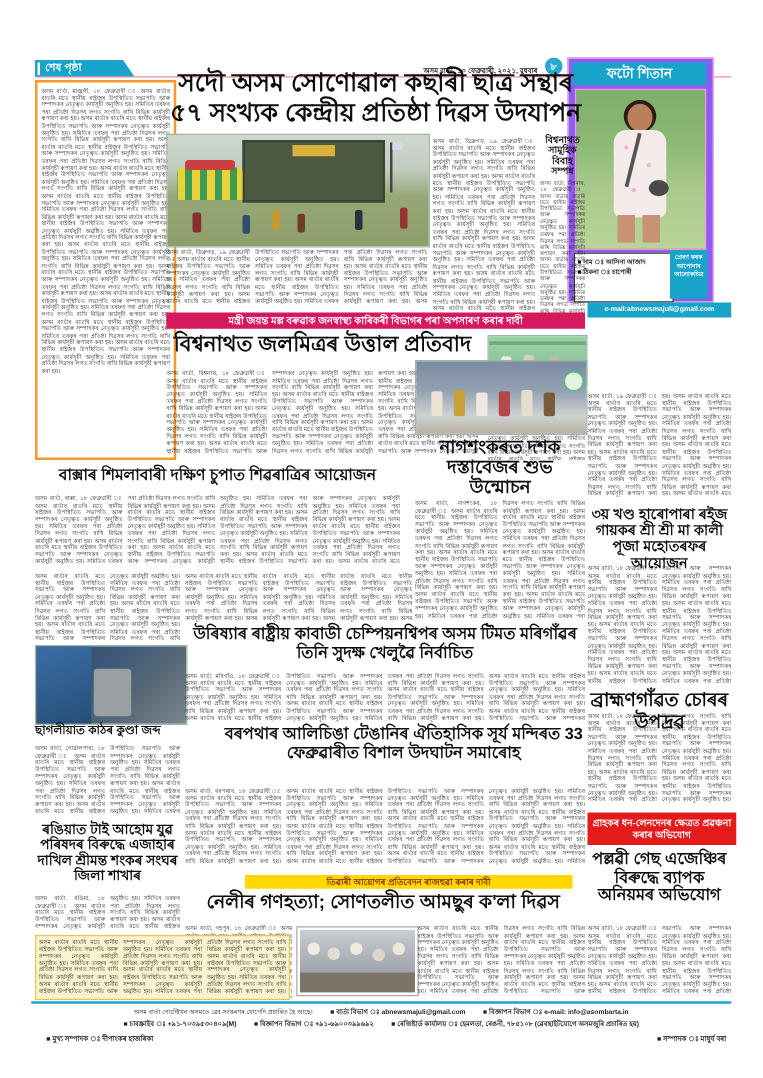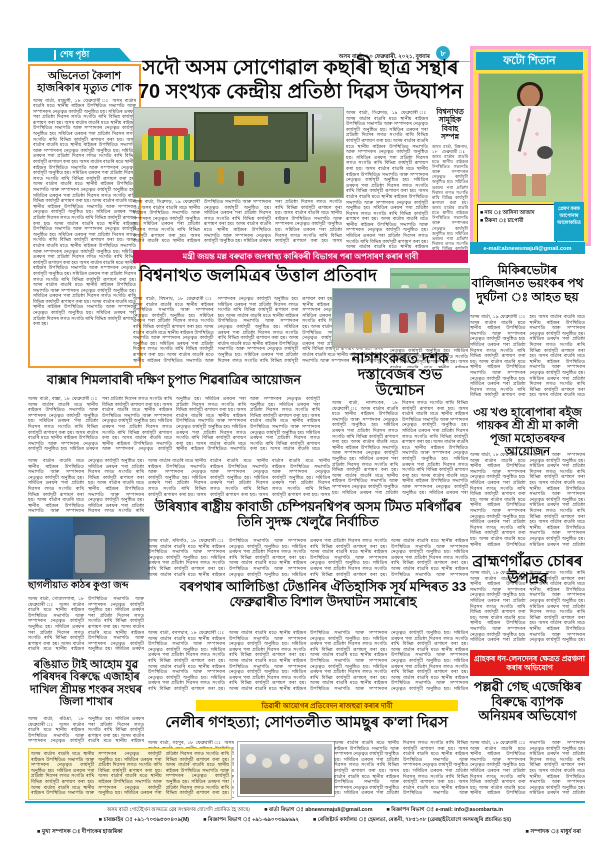--- a/index.html
+++ b/index.html
@@ -16,32 +16,32 @@
   .dot{position:absolute;border-radius:50%;}
   .strip{color:#fff;font-weight:bold;display:flex;align-items:center;justify-content:center;text-align:center;}
   .footer-row{display:flex;justify-content:center;gap:14px;font-size:5.4px;font-weight:bold;color:#222;}
 </style>
 </head>
 <body>
 
 <div class="page">
 
   <div class="abs" style="left:28px;top:48px;width:80px;height:14px;background:#18a4c8;
-              clip-path:polygon(0 0,88% 0,100% 100%,0 100%);display:flex;align-items:center;padding-left:24px;">
+              clip-path:polygon(0 0,88% 0,100% 100%,0 100%);display:flex;align-items:center;">
     <span style="display:inline-block;width:2px;height:10px;background:#fff;margin-left:2px;"></span>
     <span style="color:#fff;font-weight:bold;font-size:8.5px;margin-left:4px;">শেষ পৃষ্ঠা</span>
   </div>
   <div class="abs" style="left:28px;top:61px;width:557px;height:1px;background:#f09090;"></div>
   <div class="abs" style="left:300px;top:52px;width:130px;font-size:5.6px;font-weight:bold;text-align:right;color:#222;">অসম বাৰ্তা, ১০ ফেব্ৰুৱাৰী, ২০২১, বুধবাৰ</div>
   <div class="abs" style="left:436px;top:46px;width:14px;height:14px;border-radius:50%;background:#2aa9cd;
               color:#fff;font-size:8px;font-weight:bold;display:flex;align-items:center;justify-content:center;">
     <span>৮</span>
   </div>
 
-  <div class="abs" style="left:470px;top:46px;width:115px;height:194px;background:#fde047;border:3px solid #f9a8d4;">
+  <div class="abs" style="left:454px;top:46px;width:115px;height:194px;background:#8b5cf6;border:1px solid #f9a8d4;">
     <div style="position:absolute;left:3px;top:3px;width:107px;height:18px;background:#18a4c8;
                 display:flex;align-items:center;justify-content:center;">
       <span style="color:#fff;font-weight:bold;font-size:11px;">ফটো শিতান</span>
     </div>
     <div class="photo" style="position:absolute;left:5px;top:24px;width:103px;height:127px;border:1px solid #f9c;
                 background:linear-gradient(180deg,#7fae6d 0%,#8cba74 35%,#a8c98b 60%,#b9d49a 100%);">
       <div class="dot" style="left:38px;top:8px;width:26px;height:26px;background:#2c1c14;"></div>
       <div class="dot" style="left:41px;top:11px;width:20px;height:22px;background:#b9805d;"></div>
       <div style="position:absolute;left:30px;top:32px;width:42px;height:70px;background:#f3ecea;border-radius:10px 10px 6px 6px;"></div>
       <div style="position:absolute;left:30px;top:36px;width:42px;height:66px;
@@ -59,26 +59,25 @@
       <div>■ ঠিকনা ঃ চাপোৰী</div>
     </div>
     <div style="position:absolute;left:81px;top:153px;width:30px;height:36px;background:#18a4c8;color:#fff;
                 font-size:4.8px;font-weight:bold;text-align:center;line-height:1.5;padding-top:3px;">প্ৰেৰণ কৰক আপোনাৰ আলোকচিত্ৰ</div>
   </div>
   <div class="abs strip" style="left:470px;top:242px;width:115px;height:12px;background:#18a4c8;font-size:5.6px;">
     <span>e-mail:abnewsmajuli@gmail.com</span>
   </div>
 
   <div class="abs" style="left:28px;top:64px;width:113px;height:304px;border:2px solid #f49a2c;background:#fff;padding:4px 3px;box-sizing:border-box;">
-    <div class="h" style="font-size:10.5px;margin-bottom:4px;">অভিনেতা কৈলাশ হাজৰিকাৰ মৃত্যুত শোক</div>
     <div class="body-sm" style="height:250px;">অসম বাৰ্তা, মাজুলী, ১৮ ফেব্ৰুৱাৰী ঃ অসম বাৰ্তাৰ বাতৰি মতে স্থানীয় ৰাইজৰ উপস্থিতিত সভাপতি আৰু সম্পাদকৰ নেতৃত্বত কাৰ্যসূচী অনুষ্ঠিত হয়। সমিতিৰ তৰফৰ পৰা প্ৰতিষ্ঠা দিৱসৰ লগত সংগতি ৰাখি বিভিন্ন কাৰ্যসূচী ৰূপায়ণ কৰা হয়। অসম বাৰ্তাৰ বাতৰি মতে স্থানীয় ৰাইজৰ উপস্থিতিত সভাপতি আৰু সম্পাদকৰ নেতৃত্বত কাৰ্যসূচী অনুষ্ঠিত হয়। সমিতিৰ তৰফৰ পৰা প্ৰতিষ্ঠা দিৱসৰ লগত সংগতি ৰাখি বিভিন্ন কাৰ্যসূচী ৰূপায়ণ কৰা হয়। অসম বাৰ্তাৰ বাতৰি মতে স্থানীয় ৰাইজৰ উপস্থিতিত সভাপতি আৰু সম্পাদকৰ নেতৃত্বত কাৰ্যসূচী অনুষ্ঠিত হয়। সমিতিৰ তৰফৰ পৰা প্ৰতিষ্ঠা দিৱসৰ লগত সংগতি ৰাখি বিভিন্ন কাৰ্যসূচী ৰূপায়ণ কৰা হয়। অসম বাৰ্তাৰ বাতৰি মতে স্থানীয় ৰাইজৰ উপস্থিতিত সভাপতি আৰু সম্পাদকৰ নেতৃত্বত কাৰ্যসূচী অনুষ্ঠিত হয়। সমিতিৰ তৰফৰ পৰা প্ৰতিষ্ঠা দিৱসৰ লগত সংগতি ৰাখি বিভিন্ন কাৰ্যসূচী ৰূপায়ণ কৰা হয়। অসম বাৰ্তাৰ বাতৰি মতে স্থানীয় ৰাইজৰ উপস্থিতিত সভাপতি আৰু সম্পাদকৰ নেতৃত্বত কাৰ্যসূচী অনুষ্ঠিত হয়। সমিতিৰ তৰফৰ পৰা প্ৰতিষ্ঠা দিৱসৰ লগত সংগতি ৰাখি বিভিন্ন কাৰ্যসূচী ৰূপায়ণ কৰা হয়। অসম বাৰ্তাৰ বাতৰি মতে স্থানীয় ৰাইজৰ উপস্থিতিত সভাপতি আৰু সম্পাদকৰ নেতৃত্বত কাৰ্যসূচী অনুষ্ঠিত হয়। সমিতিৰ তৰফৰ পৰা প্ৰতিষ্ঠা দিৱসৰ লগত সংগতি ৰাখি বিভিন্ন কাৰ্যসূচী ৰূপায়ণ কৰা হয়। অসম বাৰ্তাৰ বাতৰি মতে স্থানীয় ৰাইজৰ উপস্থিতিত সভাপতি আৰু সম্পাদকৰ নেতৃত্বত কাৰ্যসূচী অনুষ্ঠিত হয়। সমিতিৰ তৰফৰ পৰা প্ৰতিষ্ঠা দিৱসৰ লগত সংগতি ৰাখি বিভিন্ন কাৰ্যসূচী ৰূপায়ণ কৰা হয়। অসম বাৰ্তাৰ বাতৰি মতে স্থানীয় ৰাইজৰ উপস্থিতিত সভাপতি আৰু সম্পাদকৰ নেতৃত্বত কাৰ্যসূচী অনুষ্ঠিত হয়। সমিতিৰ তৰফৰ পৰা প্ৰতিষ্ঠা দিৱসৰ লগত সংগতি ৰাখি বিভিন্ন কাৰ্যসূচী ৰূপায়ণ কৰা হয়। অসম বাৰ্তাৰ বাতৰি মতে স্থানীয় ৰাইজৰ উপস্থিতিত সভাপতি আৰু সম্পাদকৰ নেতৃত্বত কাৰ্যসূচী অনুষ্ঠিত হয়। সমিতিৰ তৰফৰ পৰা প্ৰতিষ্ঠা দিৱসৰ লগত সংগতি ৰাখি বিভিন্ন কাৰ্যসূচী ৰূপায়ণ কৰা হয়। অসম বাৰ্তাৰ বাতৰি মতে স্থানীয় ৰাইজৰ উপস্থিতিত সভাপতি আৰু সম্পাদকৰ নেতৃত্বত কাৰ্যসূচী অনুষ্ঠিত হয়। সমিতিৰ তৰফৰ পৰা প্ৰতিষ্ঠা দিৱসৰ লগত সংগতি ৰাখি বিভিন্ন কাৰ্যসূচী ৰূপায়ণ কৰা হয়। অসম বাৰ্তাৰ বাতৰি মতে স্থানীয় ৰাইজৰ উপস্থিতিত সভাপতি আৰু সম্পাদকৰ নেতৃত্বত কাৰ্যসূচী অনুষ্ঠিত হয়। সমিতিৰ তৰফৰ পৰা প্ৰতিষ্ঠা দিৱসৰ লগত সংগতি ৰাখি বিভিন্ন কাৰ্যসূচী ৰূপায়ণ কৰা হয়।</div>
   </div>
 
   <div class="abs h" style="left:133px;top:56px;width:335px;font-size:20px;">সদৌ অসম সোণোৱাল কছাৰী ছাত্ৰ সন্থাৰ</div>
-  <div class="abs h" style="left:133px;top:80px;width:335px;font-size:20px;">70 সংখ্যক কেন্দ্ৰীয় প্ৰতিষ্ঠা দিৱস উদযাপন</div>
+  <div class="abs h" style="left:133px;top:80px;width:335px;font-size:20px;">৫৭ সংখ্যক কেন্দ্ৰীয় প্ৰতিষ্ঠা দিৱস উদযাপন</div>
 
   <div class="abs photo" style="left:133px;top:107px;width:209px;height:89px;
               background:linear-gradient(180deg,#cfd8ce 0%,#c2ccc0 30%,#96a876 55%,#8d9e6a 100%);">
     <div style="position:absolute;left:60px;top:4px;width:110px;height:46px;background:#4d5a42;border:2px solid #3a4632;"></div>
     <div style="position:absolute;left:100px;top:8px;width:34px;height:9px;background:#d8b23a;"></div>
     <div style="position:absolute;left:8px;top:26px;width:52px;height:26px;
                 background:repeating-linear-gradient(90deg,#e8d23a 0 6px,#3f9b4f 6px 12px);border-radius:4px 4px 0 0;"></div>
     <div style="position:absolute;left:14px;top:20px;width:40px;height:8px;background:#c94040;border-radius:3px;"></div>
     <div class="dot" style="left:20px;top:62px;width:7px;height:16px;background:#8a2f2f;border-radius:2px;"></div>
     <div class="dot" style="left:60px;top:64px;width:6px;height:15px;background:#324a6d;border-radius:2px;"></div>
@@ -163,21 +162,20 @@
     <div class="dot" style="left:58px;top:15px;width:10px;height:10px;background:#ddd6c8;"></div>
     <div class="dot" style="left:74px;top:10px;width:10px;height:10px;background:#eee8da;"></div>
     <div style="position:absolute;left:0;top:34px;width:92px;height:16px;background:#7d7468;"></div>
   </div>
   <div class="abs body-sm cols2" style="left:334px;top:740px;width:134px;height:58px;">অসম বাৰ্তাৰ বাতৰি মতে স্থানীয় ৰাইজৰ উপস্থিতিত সভাপতি আৰু সম্পাদকৰ নেতৃত্বত কাৰ্যসূচী অনুষ্ঠিত হয়। সমিতিৰ তৰফৰ পৰা প্ৰতিষ্ঠা দিৱসৰ লগত সংগতি ৰাখি বিভিন্ন কাৰ্যসূচী ৰূপায়ণ কৰা হয়। অসম বাৰ্তাৰ বাতৰি মতে স্থানীয় ৰাইজৰ উপস্থিতিত সভাপতি আৰু সম্পাদকৰ নেতৃত্বত কাৰ্যসূচী অনুষ্ঠিত হয়। সমিতিৰ তৰফৰ পৰা প্ৰতিষ্ঠা দিৱসৰ লগত সংগতি ৰাখি বিভিন্ন কাৰ্যসূচী ৰূপায়ণ কৰা হয়। অসম বাৰ্তাৰ বাতৰি মতে স্থানীয় ৰাইজৰ উপস্থিতিত সভাপতি আৰু সম্পাদকৰ নেতৃত্বত কাৰ্যসূচী অনুষ্ঠিত হয়। সমিতিৰ তৰফৰ পৰা প্ৰতিষ্ঠা দিৱসৰ লগত সংগতি ৰাখি বিভিন্ন কাৰ্যসূচী ৰূপায়ণ কৰা হয়। অসম বাৰ্তাৰ বাতৰি মতে স্থানীয় ৰাইজৰ উপস্থিতিত সভাপতি আৰু সম্পাদকৰ নেতৃত্বত কাৰ্যসূচী অনুষ্ঠিত হয়। সমিতিৰ তৰফৰ পৰা প্ৰতিষ্ঠা দিৱসৰ লগত সংগতি ৰাখি বিভিন্ন কাৰ্যসূচী ৰূপায়ণ কৰা হয়। অসম বাৰ্তাৰ বাতৰি মতে স্থানীয় ৰাইজৰ উপস্থিতিত সভাপতি আৰু সম্পাদকৰ নেতৃত্বত কাৰ্যসূচী অনুষ্ঠিত হয়। সমিতিৰ তৰফৰ পৰা প্ৰতিষ্ঠা দিৱসৰ লগত সংগতি ৰাখি বিভিন্ন কাৰ্যসূচী ৰূপায়ণ কৰা হয়। অসম বাৰ্তাৰ বাতৰি মতে স্থানীয় ৰাইজৰ উপস্থিতিত সভাপতি আৰু সম্পাদকৰ নেতৃত্বত কাৰ্যসূচী অনুষ্ঠিত হয়। সমিতিৰ তৰফৰ পৰা প্ৰতিষ্ঠা দিৱসৰ লগত সংগতি ৰাখি বিভিন্ন কাৰ্যসূচী ৰূপায়ণ কৰা হয়। অসম বাৰ্তাৰ বাতৰি মতে স্থানীয় ৰাইজৰ উপস্থিতিত সভাপতি আৰু সম্পাদকৰ নেতৃত্বত কাৰ্যসূচী অনুষ্ঠিত হয়। সমিতিৰ তৰফৰ পৰা প্ৰতিষ্ঠা দিৱসৰ লগত সংগতি ৰাখি বিভিন্ন কাৰ্যসূচী ৰূপায়ণ কৰা হয়। অসম বাৰ্তাৰ বাতৰি মতে স্থানীয় ৰাইজৰ উপস্থিতিত সভাপতি আৰু সম্পাদকৰ নেতৃত্বত কাৰ্যসূচী অনুষ্ঠিত হয়। সমিতিৰ তৰফৰ পৰা প্ৰতিষ্ঠা দিৱসৰ লগত সংগতি ৰাখি বিভিন্ন কাৰ্যসূচী ৰূপায়ণ কৰা হয়।</div>
 
   <div class="abs" style="left:28px;top:748px;width:204px;height:52px;background:#fbf3cf;border:1px solid #e3c94e;padding:2px;box-sizing:border-box;">
     <div class="body-sm cols3" style="height:46px;">অসম বাৰ্তাৰ বাতৰি মতে স্থানীয় ৰাইজৰ উপস্থিতিত সভাপতি আৰু সম্পাদকৰ নেতৃত্বত কাৰ্যসূচী অনুষ্ঠিত হয়। সমিতিৰ তৰফৰ পৰা প্ৰতিষ্ঠা দিৱসৰ লগত সংগতি ৰাখি বিভিন্ন কাৰ্যসূচী ৰূপায়ণ কৰা হয়। অসম বাৰ্তাৰ বাতৰি মতে স্থানীয় ৰাইজৰ উপস্থিতিত সভাপতি আৰু সম্পাদকৰ নেতৃত্বত কাৰ্যসূচী অনুষ্ঠিত হয়। সমিতিৰ তৰফৰ পৰা প্ৰতিষ্ঠা দিৱসৰ লগত সংগতি ৰাখি বিভিন্ন কাৰ্যসূচী ৰূপায়ণ কৰা হয়। অসম বাৰ্তাৰ বাতৰি মতে স্থানীয় ৰাইজৰ উপস্থিতিত সভাপতি আৰু সম্পাদকৰ নেতৃত্বত কাৰ্যসূচী অনুষ্ঠিত হয়। সমিতিৰ তৰফৰ পৰা প্ৰতিষ্ঠা দিৱসৰ লগত সংগতি ৰাখি বিভিন্ন কাৰ্যসূচী ৰূপায়ণ কৰা হয়। অসম বাৰ্তাৰ বাতৰি মতে স্থানীয় ৰাইজৰ উপস্থিতিত সভাপতি আৰু সম্পাদকৰ নেতৃত্বত কাৰ্যসূচী অনুষ্ঠিত হয়। সমিতিৰ তৰফৰ পৰা প্ৰতিষ্ঠা দিৱসৰ লগত সংগতি ৰাখি বিভিন্ন কাৰ্যসূচী ৰূপায়ণ কৰা হয়। অসম বাৰ্তাৰ বাতৰি মতে স্থানীয় ৰাইজৰ উপস্থিতিত সভাপতি আৰু সম্পাদকৰ নেতৃত্বত কাৰ্যসূচী অনুষ্ঠিত হয়। সমিতিৰ তৰফৰ পৰা প্ৰতিষ্ঠা দিৱসৰ লগত সংগতি ৰাখি বিভিন্ন কাৰ্যসূচী ৰূপায়ণ কৰা হয়। অসম বাৰ্তাৰ বাতৰি মতে স্থানীয় ৰাইজৰ উপস্থিতিত সভাপতি আৰু সম্পাদকৰ নেতৃত্বত কাৰ্যসূচী অনুষ্ঠিত হয়। সমিতিৰ তৰফৰ পৰা প্ৰতিষ্ঠা দিৱসৰ লগত সংগতি ৰাখি বিভিন্ন কাৰ্যসূচী ৰূপায়ণ কৰা হয়। অসম বাৰ্তাৰ বাতৰি মতে স্থানীয় ৰাইজৰ উপস্থিতিত সভাপতি আৰু সম্পাদকৰ নেতৃত্বত কাৰ্যসূচী অনুষ্ঠিত হয়। সমিতিৰ তৰফৰ পৰা প্ৰতিষ্ঠা দিৱসৰ লগত সংগতি ৰাখি বিভিন্ন কাৰ্যসূচী ৰূপায়ণ কৰা হয়। অসম বাৰ্তাৰ বাতৰি মতে স্থানীয় ৰাইজৰ উপস্থিতিত সভাপতি আৰু সম্পাদকৰ নেতৃত্বত কাৰ্যসূচী অনুষ্ঠিত হয়। সমিতিৰ তৰফৰ পৰা প্ৰতিষ্ঠা দিৱসৰ লগত সংগতি ৰাখি বিভিন্ন কাৰ্যসূচী ৰূপায়ণ কৰা হয়। অসম বাৰ্তাৰ বাতৰি মতে স্থানীয় ৰাইজৰ উপস্থিতিত সভাপতি আৰু সম্পাদকৰ নেতৃত্বত কাৰ্যসূচী অনুষ্ঠিত হয়। সমিতিৰ তৰফৰ পৰা প্ৰতিষ্ঠা দিৱসৰ লগত সংগতি ৰাখি বিভিন্ন কাৰ্যসূচী ৰূপায়ণ কৰা হয়।</div>
   </div>
 
-  <div class="abs h" style="left:470px;top:264px;width:115px;font-size:12px;">মিকিৰভেটাৰ বালিজানত ভয়ংকৰ পথ দুৰ্ঘটনা ঃ আহত ছয়</div>
   <div class="abs body-sm cols2" style="left:470px;top:314px;width:115px;height:88px;">অসম বাৰ্তা, ১৯ ফেব্ৰুৱাৰী ঃ অসম বাৰ্তাৰ বাতৰি মতে স্থানীয় ৰাইজৰ উপস্থিতিত সভাপতি আৰু সম্পাদকৰ নেতৃত্বত কাৰ্যসূচী অনুষ্ঠিত হয়। সমিতিৰ তৰফৰ পৰা প্ৰতিষ্ঠা দিৱসৰ লগত সংগতি ৰাখি বিভিন্ন কাৰ্যসূচী ৰূপায়ণ কৰা হয়। অসম বাৰ্তাৰ বাতৰি মতে স্থানীয় ৰাইজৰ উপস্থিতিত সভাপতি আৰু সম্পাদকৰ নেতৃত্বত কাৰ্যসূচী অনুষ্ঠিত হয়। সমিতিৰ তৰফৰ পৰা প্ৰতিষ্ঠা দিৱসৰ লগত সংগতি ৰাখি বিভিন্ন কাৰ্যসূচী ৰূপায়ণ কৰা হয়। অসম বাৰ্তাৰ বাতৰি মতে স্থানীয় ৰাইজৰ উপস্থিতিত সভাপতি আৰু সম্পাদকৰ নেতৃত্বত কাৰ্যসূচী অনুষ্ঠিত হয়। সমিতিৰ তৰফৰ পৰা প্ৰতিষ্ঠা দিৱসৰ লগত সংগতি ৰাখি বিভিন্ন কাৰ্যসূচী ৰূপায়ণ কৰা হয়। অসম বাৰ্তাৰ বাতৰি মতে স্থানীয় ৰাইজৰ উপস্থিতিত সভাপতি আৰু সম্পাদকৰ নেতৃত্বত কাৰ্যসূচী অনুষ্ঠিত হয়। সমিতিৰ তৰফৰ পৰা প্ৰতিষ্ঠা দিৱসৰ লগত সংগতি ৰাখি বিভিন্ন কাৰ্যসূচী ৰূপায়ণ কৰা হয়। অসম বাৰ্তাৰ বাতৰি মতে স্থানীয় ৰাইজৰ উপস্থিতিত সভাপতি আৰু সম্পাদকৰ নেতৃত্বত কাৰ্যসূচী অনুষ্ঠিত হয়। সমিতিৰ তৰফৰ পৰা প্ৰতিষ্ঠা দিৱসৰ লগত সংগতি ৰাখি বিভিন্ন কাৰ্যসূচী ৰূপায়ণ কৰা হয়। অসম বাৰ্তাৰ বাতৰি মতে স্থানীয় ৰাইজৰ উপস্থিতিত সভাপতি আৰু সম্পাদকৰ নেতৃত্বত কাৰ্যসূচী অনুষ্ঠিত হয়। সমিতিৰ তৰফৰ পৰা প্ৰতিষ্ঠা দিৱসৰ লগত সংগতি ৰাখি বিভিন্ন কাৰ্যসূচী ৰূপায়ণ কৰা হয়। অসম বাৰ্তাৰ বাতৰি মতে স্থানীয় ৰাইজৰ উপস্থিতিত সভাপতি আৰু সম্পাদকৰ নেতৃত্বত কাৰ্যসূচী অনুষ্ঠিত হয়। সমিতিৰ তৰফৰ পৰা প্ৰতিষ্ঠা দিৱসৰ লগত সংগতি ৰাখি বিভিন্ন কাৰ্যসূচী ৰূপায়ণ কৰা হয়। অসম বাৰ্তাৰ বাতৰি মতে স্থানীয় ৰাইজৰ উপস্থিতিত সভাপতি আৰু সম্পাদকৰ নেতৃত্বত কাৰ্যসূচী অনুষ্ঠিত হয়। সমিতিৰ তৰফৰ পৰা প্ৰতিষ্ঠা দিৱসৰ লগত সংগতি ৰাখি বিভিন্ন কাৰ্যসূচী ৰূপায়ণ কৰা হয়। অসম বাৰ্তাৰ বাতৰি মতে স্থানীয় ৰাইজৰ উপস্থিতিত সভাপতি আৰু সম্পাদকৰ নেতৃত্বত কাৰ্যসূচী অনুষ্ঠিত হয়। সমিতিৰ তৰফৰ পৰা প্ৰতিষ্ঠা দিৱসৰ লগত সংগতি ৰাখি বিভিন্ন কাৰ্যসূচী ৰূপায়ণ কৰা হয়। অসম বাৰ্তাৰ বাতৰি মতে স্থানীয় ৰাইজৰ উপস্থিতিত সভাপতি আৰু সম্পাদকৰ নেতৃত্বত কাৰ্যসূচী অনুষ্ঠিত হয়। সমিতিৰ তৰফৰ পৰা প্ৰতিষ্ঠা দিৱসৰ লগত সংগতি ৰাখি বিভিন্ন কাৰ্যসূচী ৰূপায়ণ কৰা হয়। অসম বাৰ্তাৰ বাতৰি মতে স্থানীয় ৰাইজৰ উপস্থিতিত সভাপতি আৰু সম্পাদকৰ নেতৃত্বত কাৰ্যসূচী অনুষ্ঠিত হয়। সমিতিৰ তৰফৰ পৰা প্ৰতিষ্ঠা দিৱসৰ লগত সংগতি ৰাখি বিভিন্ন কাৰ্যসূচী ৰূপায়ণ কৰা হয়। অসম বাৰ্তাৰ বাতৰি মতে স্থানীয় ৰাইজৰ উপস্থিতিত সভাপতি আৰু সম্পাদকৰ নেতৃত্বত কাৰ্যসূচী অনুষ্ঠিত হয়। সমিতিৰ তৰফৰ পৰা প্ৰতিষ্ঠা দিৱসৰ লগত সংগতি ৰাখি বিভিন্ন কাৰ্যসূচী ৰূপায়ণ কৰা হয়। অসম বাৰ্তাৰ বাতৰি মতে স্থানীয় ৰাইজৰ উপস্থিতিত সভাপতি আৰু সম্পাদকৰ নেতৃত্বত কাৰ্যসূচী অনুষ্ঠিত হয়। সমিতিৰ তৰফৰ পৰা প্ৰতিষ্ঠা দিৱসৰ লগত সংগতি ৰাখি বিভিন্ন কাৰ্যসূচী ৰূপায়ণ কৰা হয়। অসম বাৰ্তাৰ বাতৰি মতে স্থানীয় ৰাইজৰ উপস্থিতিত সভাপতি আৰু সম্পাদকৰ নেতৃত্বত কাৰ্যসূচী অনুষ্ঠিত হয়। সমিতিৰ তৰফৰ পৰা প্ৰতিষ্ঠা দিৱসৰ লগত সংগতি ৰাখি বিভিন্ন কাৰ্যসূচী ৰূপায়ণ কৰা হয়। অসম বাৰ্তাৰ বাতৰি মতে স্থানীয় ৰাইজৰ উপস্থিতিত সভাপতি আৰু সম্পাদকৰ নেতৃত্বত কাৰ্যসূচী অনুষ্ঠিত হয়। সমিতিৰ তৰফৰ পৰা প্ৰতিষ্ঠা দিৱসৰ লগত সংগতি ৰাখি বিভিন্ন কাৰ্যসূচী ৰূপায়ণ কৰা হয়।</div>
 
   <div class="abs h" style="left:470px;top:406px;width:115px;font-size:11.5px;">৩য় খণ্ড হাৰোপাৰা ৰইজ গায়কৰ শ্ৰী শ্ৰী মা কালী পূজা মহোতৰফৰ আয়োজন</div>
   <div class="abs body-sm cols2" style="left:470px;top:452px;width:115px;height:98px;">অসম বাৰ্তা, ১৮ ফেব্ৰুৱাৰী ঃ অসম বাৰ্তাৰ বাতৰি মতে স্থানীয় ৰাইজৰ উপস্থিতিত সভাপতি আৰু সম্পাদকৰ নেতৃত্বত কাৰ্যসূচী অনুষ্ঠিত হয়। সমিতিৰ তৰফৰ পৰা প্ৰতিষ্ঠা দিৱসৰ লগত সংগতি ৰাখি বিভিন্ন কাৰ্যসূচী ৰূপায়ণ কৰা হয়। অসম বাৰ্তাৰ বাতৰি মতে স্থানীয় ৰাইজৰ উপস্থিতিত সভাপতি আৰু সম্পাদকৰ নেতৃত্বত কাৰ্যসূচী অনুষ্ঠিত হয়। সমিতিৰ তৰফৰ পৰা প্ৰতিষ্ঠা দিৱসৰ লগত সংগতি ৰাখি বিভিন্ন কাৰ্যসূচী ৰূপায়ণ কৰা হয়। অসম বাৰ্তাৰ বাতৰি মতে স্থানীয় ৰাইজৰ উপস্থিতিত সভাপতি আৰু সম্পাদকৰ নেতৃত্বত কাৰ্যসূচী অনুষ্ঠিত হয়। সমিতিৰ তৰফৰ পৰা প্ৰতিষ্ঠা দিৱসৰ লগত সংগতি ৰাখি বিভিন্ন কাৰ্যসূচী ৰূপায়ণ কৰা হয়। অসম বাৰ্তাৰ বাতৰি মতে স্থানীয় ৰাইজৰ উপস্থিতিত সভাপতি আৰু সম্পাদকৰ নেতৃত্বত কাৰ্যসূচী অনুষ্ঠিত হয়। সমিতিৰ তৰফৰ পৰা প্ৰতিষ্ঠা দিৱসৰ লগত সংগতি ৰাখি বিভিন্ন কাৰ্যসূচী ৰূপায়ণ কৰা হয়। অসম বাৰ্তাৰ বাতৰি মতে স্থানীয় ৰাইজৰ উপস্থিতিত সভাপতি আৰু সম্পাদকৰ নেতৃত্বত কাৰ্যসূচী অনুষ্ঠিত হয়। সমিতিৰ তৰফৰ পৰা প্ৰতিষ্ঠা দিৱসৰ লগত সংগতি ৰাখি বিভিন্ন কাৰ্যসূচী ৰূপায়ণ কৰা হয়। অসম বাৰ্তাৰ বাতৰি মতে স্থানীয় ৰাইজৰ উপস্থিতিত সভাপতি আৰু সম্পাদকৰ নেতৃত্বত কাৰ্যসূচী অনুষ্ঠিত হয়। সমিতিৰ তৰফৰ পৰা প্ৰতিষ্ঠা দিৱসৰ লগত সংগতি ৰাখি বিভিন্ন কাৰ্যসূচী ৰূপায়ণ কৰা হয়। অসম বাৰ্তাৰ বাতৰি মতে স্থানীয় ৰাইজৰ উপস্থিতিত সভাপতি আৰু সম্পাদকৰ নেতৃত্বত কাৰ্যসূচী অনুষ্ঠিত হয়। সমিতিৰ তৰফৰ পৰা প্ৰতিষ্ঠা দিৱসৰ লগত সংগতি ৰাখি বিভিন্ন কাৰ্যসূচী ৰূপায়ণ কৰা হয়। অসম বাৰ্তাৰ বাতৰি মতে স্থানীয় ৰাইজৰ উপস্থিতিত সভাপতি আৰু সম্পাদকৰ নেতৃত্বত কাৰ্যসূচী অনুষ্ঠিত হয়। সমিতিৰ তৰফৰ পৰা প্ৰতিষ্ঠা দিৱসৰ লগত সংগতি ৰাখি বিভিন্ন কাৰ্যসূচী ৰূপায়ণ কৰা হয়। অসম বাৰ্তাৰ বাতৰি মতে স্থানীয় ৰাইজৰ উপস্থিতিত সভাপতি আৰু সম্পাদকৰ নেতৃত্বত কাৰ্যসূচী অনুষ্ঠিত হয়। সমিতিৰ তৰফৰ পৰা প্ৰতিষ্ঠা দিৱসৰ লগত সংগতি ৰাখি বিভিন্ন কাৰ্যসূচী ৰূপায়ণ কৰা হয়। অসম বাৰ্তাৰ বাতৰি মতে স্থানীয় ৰাইজৰ উপস্থিতিত সভাপতি আৰু সম্পাদকৰ নেতৃত্বত কাৰ্যসূচী অনুষ্ঠিত হয়। সমিতিৰ তৰফৰ পৰা প্ৰতিষ্ঠা দিৱসৰ লগত সংগতি ৰাখি বিভিন্ন কাৰ্যসূচী ৰূপায়ণ কৰা হয়। অসম বাৰ্তাৰ বাতৰি মতে স্থানীয় ৰাইজৰ উপস্থিতিত সভাপতি আৰু সম্পাদকৰ নেতৃত্বত কাৰ্যসূচী অনুষ্ঠিত হয়। সমিতিৰ তৰফৰ পৰা প্ৰতিষ্ঠা দিৱসৰ লগত সংগতি ৰাখি বিভিন্ন কাৰ্যসূচী ৰূপায়ণ কৰা হয়। অসম বাৰ্তাৰ বাতৰি মতে স্থানীয় ৰাইজৰ উপস্থিতিত সভাপতি আৰু সম্পাদকৰ নেতৃত্বত কাৰ্যসূচী অনুষ্ঠিত হয়। সমিতিৰ তৰফৰ পৰা প্ৰতিষ্ঠা দিৱসৰ লগত সংগতি ৰাখি বিভিন্ন কাৰ্যসূচী ৰূপায়ণ কৰা হয়। অসম বাৰ্তাৰ বাতৰি মতে স্থানীয় ৰাইজৰ উপস্থিতিত সভাপতি আৰু সম্পাদকৰ নেতৃত্বত কাৰ্যসূচী অনুষ্ঠিত হয়। সমিতিৰ তৰফৰ পৰা প্ৰতিষ্ঠা দিৱসৰ লগত সংগতি ৰাখি বিভিন্ন কাৰ্যসূচী ৰূপায়ণ কৰা হয়। অসম বাৰ্তাৰ বাতৰি মতে স্থানীয় ৰাইজৰ উপস্থিতিত সভাপতি আৰু সম্পাদকৰ নেতৃত্বত কাৰ্যসূচী অনুষ্ঠিত হয়। সমিতিৰ তৰফৰ পৰা প্ৰতিষ্ঠা দিৱসৰ লগত সংগতি ৰাখি বিভিন্ন কাৰ্যসূচী ৰূপায়ণ কৰা হয়। অসম বাৰ্তাৰ বাতৰি মতে স্থানীয় ৰাইজৰ উপস্থিতিত সভাপতি আৰু সম্পাদকৰ নেতৃত্বত কাৰ্যসূচী অনুষ্ঠিত হয়। সমিতিৰ তৰফৰ পৰা প্ৰতিষ্ঠা দিৱসৰ লগত সংগতি ৰাখি বিভিন্ন কাৰ্যসূচী ৰূপায়ণ কৰা হয়। অসম বাৰ্তাৰ বাতৰি মতে স্থানীয় ৰাইজৰ উপস্থিতিত সভাপতি আৰু সম্পাদকৰ নেতৃত্বত কাৰ্যসূচী অনুষ্ঠিত হয়। সমিতিৰ তৰফৰ পৰা প্ৰতিষ্ঠা দিৱসৰ লগত সংগতি ৰাখি বিভিন্ন কাৰ্যসূচী ৰূপায়ণ কৰা হয়।</div>
 
   <div class="abs h" style="left:470px;top:553px;width:115px;font-size:15px;">ব্ৰাহ্মণগাঁৱত চোৰৰ উপদ্ৰৱ</div>
   <div class="abs body-sm cols2" style="left:470px;top:570px;width:115px;height:76px;">অসম বাৰ্তা, ১৮ ফেব্ৰুৱাৰী ঃ অসম বাৰ্তাৰ বাতৰি মতে স্থানীয় ৰাইজৰ উপস্থিতিত সভাপতি আৰু সম্পাদকৰ নেতৃত্বত কাৰ্যসূচী অনুষ্ঠিত হয়। সমিতিৰ তৰফৰ পৰা প্ৰতিষ্ঠা দিৱসৰ লগত সংগতি ৰাখি বিভিন্ন কাৰ্যসূচী ৰূপায়ণ কৰা হয়। অসম বাৰ্তাৰ বাতৰি মতে স্থানীয় ৰাইজৰ উপস্থিতিত সভাপতি আৰু সম্পাদকৰ নেতৃত্বত কাৰ্যসূচী অনুষ্ঠিত হয়। সমিতিৰ তৰফৰ পৰা প্ৰতিষ্ঠা দিৱসৰ লগত সংগতি ৰাখি বিভিন্ন কাৰ্যসূচী ৰূপায়ণ কৰা হয়। অসম বাৰ্তাৰ বাতৰি মতে স্থানীয় ৰাইজৰ উপস্থিতিত সভাপতি আৰু সম্পাদকৰ নেতৃত্বত কাৰ্যসূচী অনুষ্ঠিত হয়। সমিতিৰ তৰফৰ পৰা প্ৰতিষ্ঠা দিৱসৰ লগত সংগতি ৰাখি বিভিন্ন কাৰ্যসূচী ৰূপায়ণ কৰা হয়। অসম বাৰ্তাৰ বাতৰি মতে স্থানীয় ৰাইজৰ উপস্থিতিত সভাপতি আৰু সম্পাদকৰ নেতৃত্বত কাৰ্যসূচী অনুষ্ঠিত হয়। সমিতিৰ তৰফৰ পৰা প্ৰতিষ্ঠা দিৱসৰ লগত সংগতি ৰাখি বিভিন্ন কাৰ্যসূচী ৰূপায়ণ কৰা হয়। অসম বাৰ্তাৰ বাতৰি মতে স্থানীয় ৰাইজৰ উপস্থিতিত সভাপতি আৰু সম্পাদকৰ নেতৃত্বত কাৰ্যসূচী অনুষ্ঠিত হয়। সমিতিৰ তৰফৰ পৰা প্ৰতিষ্ঠা দিৱসৰ লগত সংগতি ৰাখি বিভিন্ন কাৰ্যসূচী ৰূপায়ণ কৰা হয়। অসম বাৰ্তাৰ বাতৰি মতে স্থানীয় ৰাইজৰ উপস্থিতিত সভাপতি আৰু সম্পাদকৰ নেতৃত্বত কাৰ্যসূচী অনুষ্ঠিত হয়। সমিতিৰ তৰফৰ পৰা প্ৰতিষ্ঠা দিৱসৰ লগত সংগতি ৰাখি বিভিন্ন কাৰ্যসূচী ৰূপায়ণ কৰা হয়। অসম বাৰ্তাৰ বাতৰি মতে স্থানীয় ৰাইজৰ উপস্থিতিত সভাপতি আৰু সম্পাদকৰ নেতৃত্বত কাৰ্যসূচী অনুষ্ঠিত হয়। সমিতিৰ তৰফৰ পৰা প্ৰতিষ্ঠা দিৱসৰ লগত সংগতি ৰাখি বিভিন্ন কাৰ্যসূচী ৰূপায়ণ কৰা হয়। অসম বাৰ্তাৰ বাতৰি মতে স্থানীয় ৰাইজৰ উপস্থিতিত সভাপতি আৰু সম্পাদকৰ নেতৃত্বত কাৰ্যসূচী অনুষ্ঠিত হয়। সমিতিৰ তৰফৰ পৰা প্ৰতিষ্ঠা দিৱসৰ লগত সংগতি ৰাখি বিভিন্ন কাৰ্যসূচী ৰূপায়ণ কৰা হয়। অসম বাৰ্তাৰ বাতৰি মতে স্থানীয় ৰাইজৰ উপস্থিতিত সভাপতি আৰু সম্পাদকৰ নেতৃত্বত কাৰ্যসূচী অনুষ্ঠিত হয়। সমিতিৰ তৰফৰ পৰা প্ৰতিষ্ঠা দিৱসৰ লগত সংগতি ৰাখি বিভিন্ন কাৰ্যসূচী ৰূপায়ণ কৰা হয়। অসম বাৰ্তাৰ বাতৰি মতে স্থানীয় ৰাইজৰ উপস্থিতিত সভাপতি আৰু সম্পাদকৰ নেতৃত্বত কাৰ্যসূচী অনুষ্ঠিত হয়। সমিতিৰ তৰফৰ পৰা প্ৰতিষ্ঠা দিৱসৰ লগত সংগতি ৰাখি বিভিন্ন কাৰ্যসূচী ৰূপায়ণ কৰা হয়। অসম বাৰ্তাৰ বাতৰি মতে স্থানীয় ৰাইজৰ উপস্থিতিত সভাপতি আৰু সম্পাদকৰ নেতৃত্বত কাৰ্যসূচী অনুষ্ঠিত হয়। সমিতিৰ তৰফৰ পৰা প্ৰতিষ্ঠা দিৱসৰ লগত সংগতি ৰাখি বিভিন্ন কাৰ্যসূচী ৰূপায়ণ কৰা হয়। অসম বাৰ্তাৰ বাতৰি মতে স্থানীয় ৰাইজৰ উপস্থিতিত সভাপতি আৰু সম্পাদকৰ নেতৃত্বত কাৰ্যসূচী অনুষ্ঠিত হয়। সমিতিৰ তৰফৰ পৰা প্ৰতিষ্ঠা দিৱসৰ লগত সংগতি ৰাখি বিভিন্ন কাৰ্যসূচী ৰূপায়ণ কৰা হয়। অসম বাৰ্তাৰ বাতৰি মতে স্থানীয় ৰাইজৰ উপস্থিতিত সভাপতি আৰু সম্পাদকৰ নেতৃত্বত কাৰ্যসূচী অনুষ্ঠিত হয়। সমিতিৰ তৰফৰ পৰা প্ৰতিষ্ঠা দিৱসৰ লগত সংগতি ৰাখি বিভিন্ন কাৰ্যসূচী ৰূপায়ণ কৰা হয়।</div>
 
   <div class="abs h" style="left:470px;top:680px;width:115px;font-size:13px;">পল্লৱী গেছ এজেঞ্চিৰ বিৰুদ্ধে ব্যাপক অনিয়মৰ অভিযোগ</div>
 

